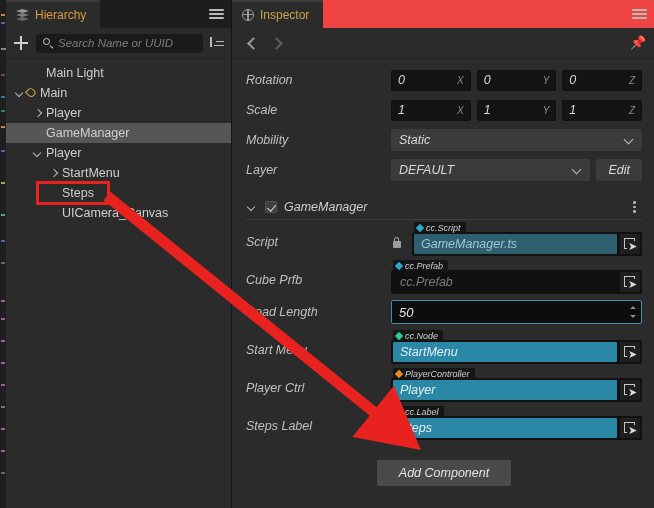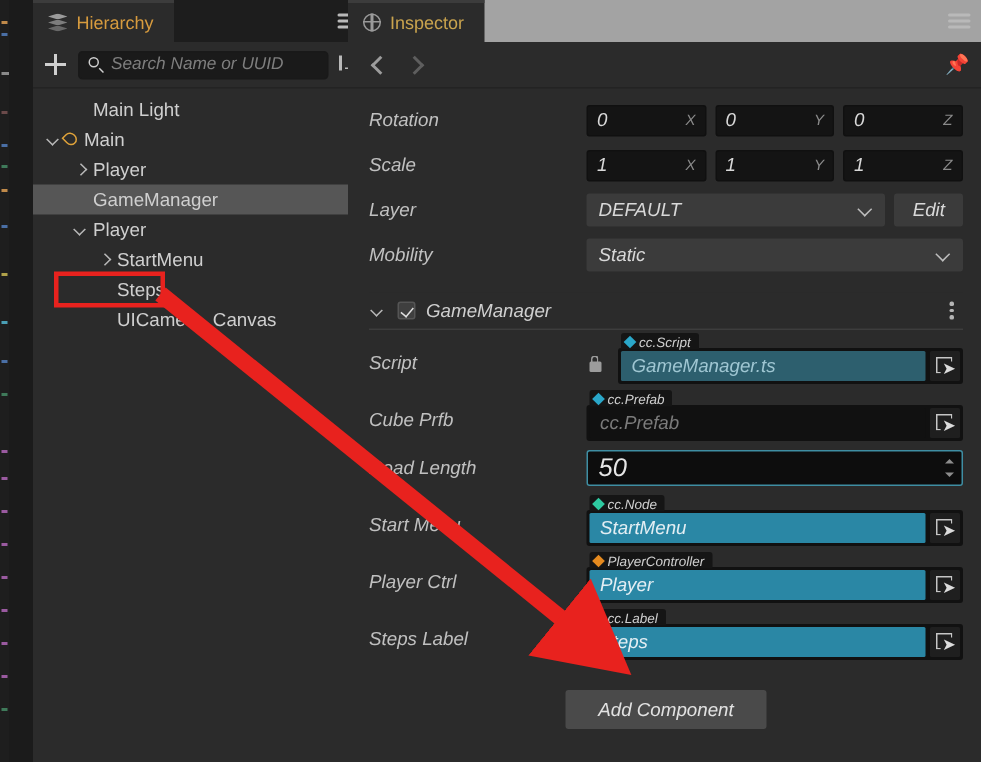--- a/index.html
+++ b/index.html
@@ -9,21 +9,21 @@
     font-size:12px;color:#c8c8c8;
     -webkit-font-smoothing:antialiased;
   }
   .app{position:relative;width:654px;height:508px;background:#1b1b1b;overflow:hidden;}
 
   
   .bg-code{position:absolute;left:0;top:0;width:6px;height:508px;background:#1e1e1e;overflow:hidden;}
   .bg-code i{position:absolute;left:1px;width:4px;height:2px;display:block;}
 
   
-  .hier{position:absolute;left:22px;top:0;width:225px;height:508px;background:#2b2b2b;
+  .hier{position:absolute;left:6px;top:0;width:225px;height:508px;background:#2b2b2b;
         border-right:1px solid #141414;}
   .tabbar{position:relative;height:28px;background:#1d1d1d;}
   .tab{position:absolute;left:0;top:0;height:28px;display:flex;align-items:center;
        gap:6px;padding:0 14px 0 10px;background:#2b2b2b;border-top:2px solid #3c3c3c;
        box-sizing:border-box;}
   .tab .tlabel{color:#d79b3e;font-size:12px;}
   .tab.tab-insp .tlabel{color:#c9a34e;}
   .tabbar .ham{position:absolute;right:7px;top:9px;width:15px;height:11px;}
   .ham b{display:block;height:1.6px;background:#b9b9b9;margin-bottom:2.6px;border-radius:1px;}
   .layers-ico{position:relative;width:13px;height:12px;}
@@ -57,21 +57,21 @@
   .caret.down:after{content:"";position:absolute;left:2px;top:3px;width:5px;height:5px;
       border-right:1.6px solid #b9b9b9;border-bottom:1.6px solid #b9b9b9;transform:rotate(45deg);}
   .caret.right:after{content:"";position:absolute;left:3px;top:3px;width:5px;height:5px;
       border-right:1.6px solid #b9b9b9;border-top:1.6px solid #b9b9b9;transform:rotate(45deg);}
   .flame{width:11px;height:12px;margin-right:3px;position:relative;flex:0 0 auto;}
   .flame:before{content:"";position:absolute;left:1px;top:1px;width:8px;height:9px;
      border:1.6px solid #e0a33a;border-radius:0 60% 55% 55%;transform:rotate(-45deg);box-sizing:border-box;}
 
   
   .insp{position:absolute;left:232px;top:0;width:422px;height:508px;background:#2b2b2b;}
-  .insp .tabbar{background:#a3a3a3;}
+  .insp .tabbar{background:#ef4444;}
   .globe{position:relative;width:12px;height:12px;border:1.5px solid #9a9a9a;border-radius:50%;box-sizing:border-box;}
   .globe:before{content:"";position:absolute;left:-1.5px;top:4px;width:12px;height:1.2px;background:#9a9a9a;}
   .globe:after{content:"";position:absolute;left:4.4px;top:-1.5px;width:1.2px;height:12px;background:#9a9a9a;}
 
   .navbar{height:30px;display:flex;align-items:center;gap:14px;padding:0 14px;position:relative;
           background:#2b2b2b;border-bottom:1px solid #232323;}
   .chev{width:12px;height:14px;position:relative;}
   .chev:after{content:"";position:absolute;top:3px;width:7px;height:7px;border-left:2px solid #9c9c9c;border-bottom:2px solid #9c9c9c;}
   .chev.l:after{left:3px;transform:rotate(45deg);}
   .chev.r{opacity:.45}
@@ -123,21 +123,21 @@
   .cursor{position:absolute;left:8px;top:7px;font-size:11px;color:#dcdcdc;line-height:1;}
 
   .lock{width:11px;height:13px;position:relative;margin-right:10px;flex:0 0 auto;}
   .lock:before{content:"";position:absolute;left:1.5px;top:5px;width:8px;height:7px;background:#9c9c9c;border-radius:1px;}
   .lock:after{content:"";position:absolute;left:3px;top:0.5px;width:5px;height:6px;
      border:1.5px solid #9c9c9c;border-bottom:none;border-radius:3px 3px 0 0;box-sizing:border-box;}
 
   .numfield{flex:1;height:24px;background:#0d0d0d;border:1px solid #3f8ea3;border-radius:2px;
             display:flex;align-items:center;justify-content:space-between;padding:0 3px 0 7px;
             box-sizing:border-box;}
-  .numfield .v{color:#e6e6e6;font-size:17px;text-align:center;}
+  .numfield .v{color:#e6e6e6;font-size:13px;text-align:center;}
   .spin{width:9px;height:18px;position:relative;}
   .spin i{position:absolute;left:1px;width:0;height:0;border-left:3.2px solid transparent;border-right:3.2px solid transparent;}
   .spin i.up{top:3px;border-bottom:3.6px solid #8d8d8d;}
   .spin i.dn{bottom:3px;border-top:3.6px solid #8d8d8d;}
 
   .addwrap{display:flex;justify-content:center;margin-top:18px;}
   .addbtn{background:#4a4a4a;color:#e2e2e2;font-size:12.5px;padding:6px 22px;border-radius:2px;}
 
   
   .anno{position:absolute;left:0;top:0;width:654px;height:508px;pointer-events:none;}
@@ -289,37 +289,37 @@
             <span class="ax">Y</span>
           </span>
           <span class="num">
             <span class="v">1</span>
             <span class="ax">Z</span>
           </span>
         </span>
       </div>
 
       <div class="frow">
+        <span class="flabel">Mobility</span>
+        <span class="fcontrol">
+          <span class="sel2">
+            <span>Static</span>
+            <span class="dcar"></span>
+          </span>
+        </span>
+      </div>
+
+      <div class="frow">
         <span class="flabel">Layer</span>
         <span class="fcontrol">
           <span class="sel2">
             <span>DEFAULT</span>
             <span class="dcar"></span>
           </span>
           <span class="ebtn">Edit</span>
-        </span>
-      </div>
-
-      <div class="frow">
-        <span class="flabel">Mobility</span>
-        <span class="fcontrol">
-          <span class="sel2">
-            <span>Static</span>
-            <span class="dcar"></span>
-          </span>
         </span>
       </div>
 
       <div class="comp">
         <div class="comphead">
           <span class="caret down"></span>
           <span class="cbox"></span>
           <span class="cname">GameManager</span>
           <span class="kebab">
               <b></b>

